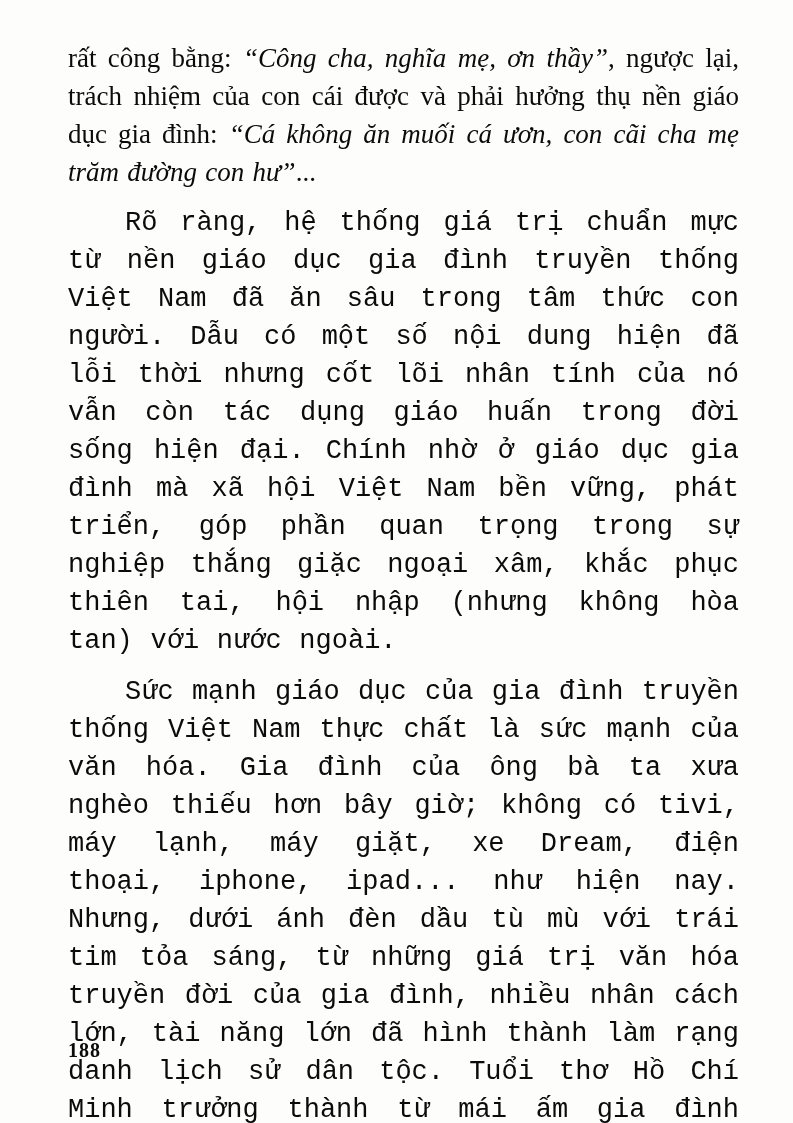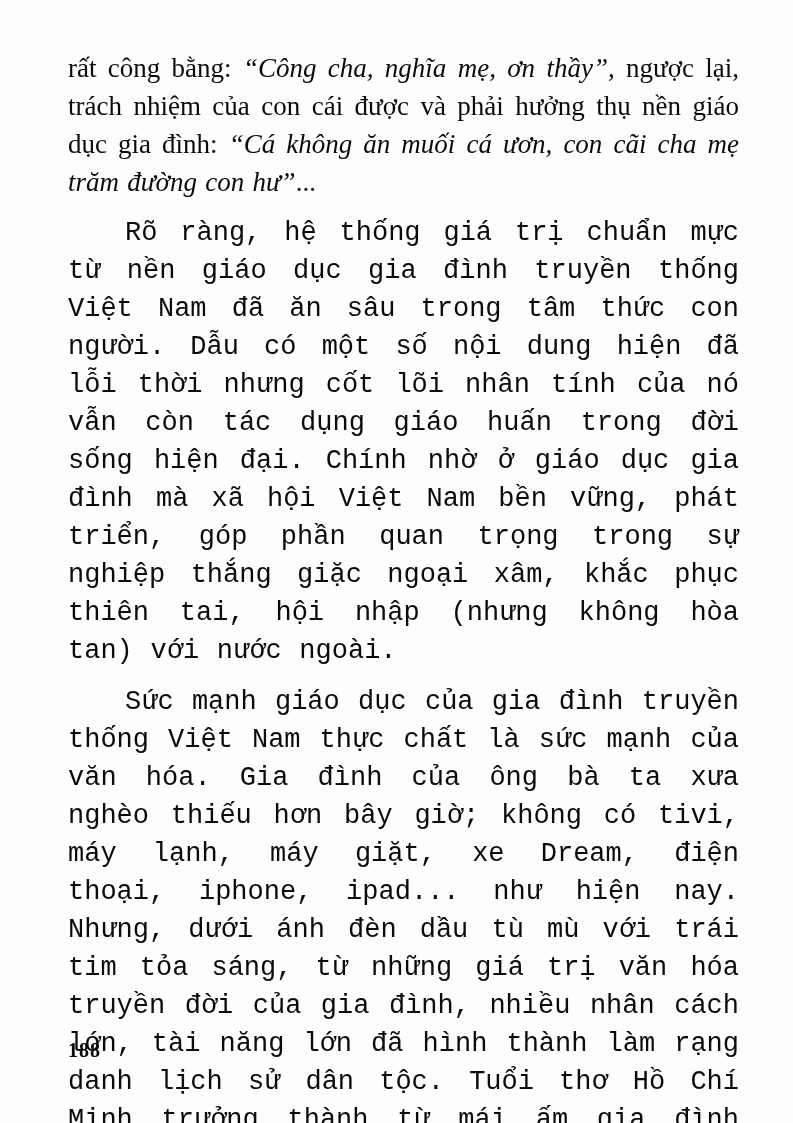--- a/index.html
+++ b/index.html
@@ -22,21 +22,21 @@
     position: absolute;
     left: 68px;
     top: 36px;
     width: 671px;
     font-size: 27px;
     line-height: 38px;
     text-align: justify;
     word-spacing: 1.5px;
   }
   .para {
-    margin: 13px 0 13px 0;
+    margin: 3px 0 13px 0;
   }
   .para.indent {
     text-indent: 57px;
     font-family: Liberation Mono, monospace;
   }
   .seg-italic {
     font-style: italic;
   }
   .page-number {
     position: absolute;

